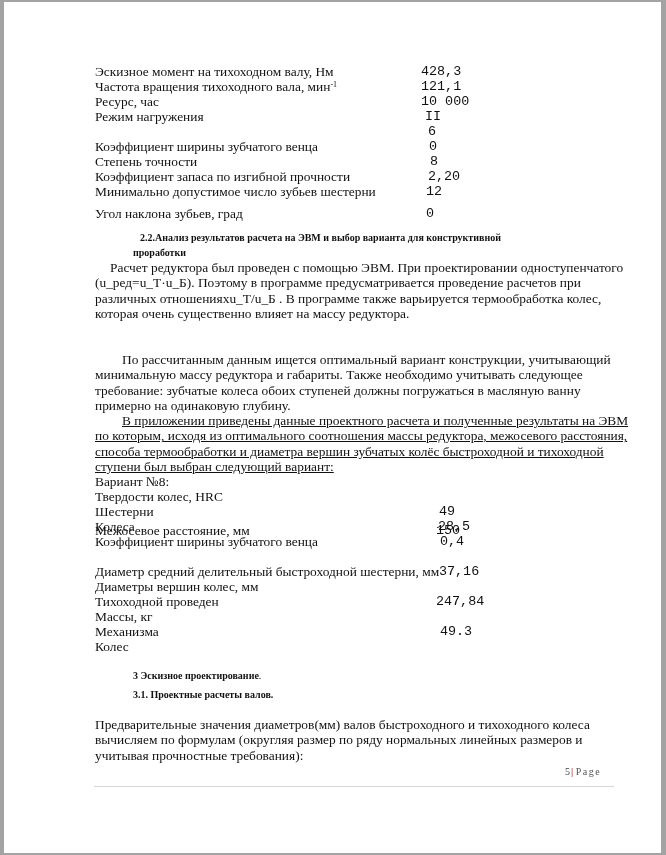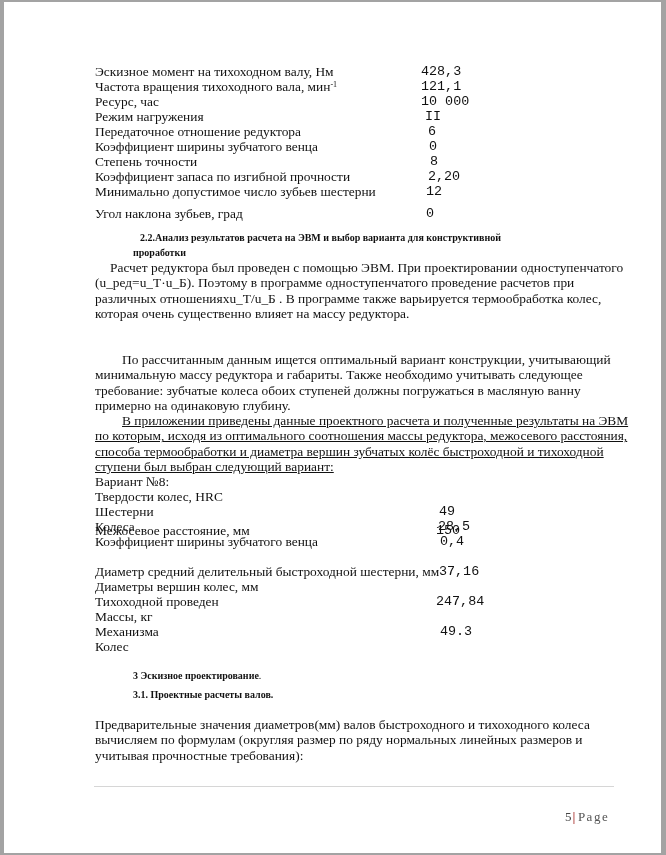--- a/index.html
+++ b/index.html
@@ -13,21 +13,21 @@
   }
   .abs { position: absolute; white-space: nowrap; font-size: 13.4px; line-height: 15px; }
   .row { position: absolute; left: 91px; height: 15px; width: 520px; }
   .row .lbl { position: absolute; left: 0; top: 0; font-size: 13.4px; line-height: 15px; white-space: nowrap; }
   .row .val { position: absolute; top: 0; font-size: 13.4px; line-height: 15px; white-space: nowrap; font-family: Liberation Mono, monospace; }
   sup { font-size: 8px; vertical-align: top; position: relative; top: -2px; }
   .h2 { font-weight: bold; font-size: 10px; }
   .para { position: absolute; left: 91px; width: 530px; font-size: 13.4px; line-height: 15.4px; }
   .para .ln { display: block; white-space: nowrap; }
   .footer-rule { position: absolute; left: 90px; top: 784px; width: 520px; height: 1px; background: #d6d6d6; }
-  .pagenum { position: absolute; left: 561px; top: 807px; font-size: 13px; color: #555; letter-spacing: 1.5px; font-family: "Liberation Serif", serif; }
+  .pagenum { position: absolute; left: 561px; top: 764px; font-size: 10px; color: #555; letter-spacing: 1.5px; font-family: "Liberation Serif", serif; }
   .pagenum .n { color: #444; letter-spacing: 0; }
   .pagenum .bar { color: #b0413e; font-weight: bold; margin: 0 1px; }
 </style>
 </head>
 <body>
 
 <div class="page">
 
   <div>
     <div class="row" style="top:62px">
@@ -40,21 +40,20 @@
     </div>
     <div class="row" style="top:92px">
       <span class="lbl">Ресурс, час</span>
       <span class="val" style="left:326px">10 000</span>
     </div>
     <div class="row" style="top:107px">
       <span class="lbl">Режим нагружения</span>
       <span class="val" style="left:330px">II</span>
     </div>
     <div class="row" style="top:122px">
-      <span class="lbl">Передаточное отношение редуктора</span>
       <span class="val" style="left:333px">6</span>
     </div>
     <div class="row" style="top:137px">
       <span class="lbl">Коэффициент ширины зубчатого венца</span>
       <span class="val" style="left:334px">0</span>
     </div>
     <div class="row" style="top:152px">
       <span class="lbl">Степень точности</span>
       <span class="val" style="left:335px">8</span>
     </div>
@@ -70,21 +69,21 @@
       <span class="lbl">Угол наклона зубьев, град</span>
       <span class="val" style="left:331px">0</span>
     </div>
   </div>
 
   <div class="abs h2" style="left:136px; top:228px;">2.2.Анализ результатов расчета на ЭВМ и выбор варианта для конструктивной</div>
   <div class="abs h2" style="left:129px; top:243px;">проработки</div>
 
   <div class="para" style="top:258px;">
     <span class="ln" style="padding-left:15px">Расчет редуктора был проведен с помощью ЭВМ. При проектировании одноступенчатого</span>
-    <span class="ln">(u_ред=u_T·u_Б). Поэтому в программе одноступенчатого проведение расчетов при</span>
+    <span class="ln">(u_ред=u_T·u_Б). Поэтому в программе предусматривается проведение расчетов при</span>
     <span class="ln">различных отношенияхu_T/u_Б . В программе также варьируется термообработка колес,</span>
     <span class="ln">которая очень существенно влияет на массу редуктора.</span>
   </div>
 
   <div class="para" style="top:350px;">
     <span class="ln" style="padding-left:27px">По рассчитанным данным ищется оптимальный вариант конструкции, учитывающий</span>
     <span class="ln">минимальную массу редуктора и габариты. Также необходимо учитывать следующее</span>
     <span class="ln">требование: зубчатые колеса обоих ступеней должны погружаться в масляную ванну</span>
     <span class="ln">примерно на одинаковую глубину.</span>
   </div>

